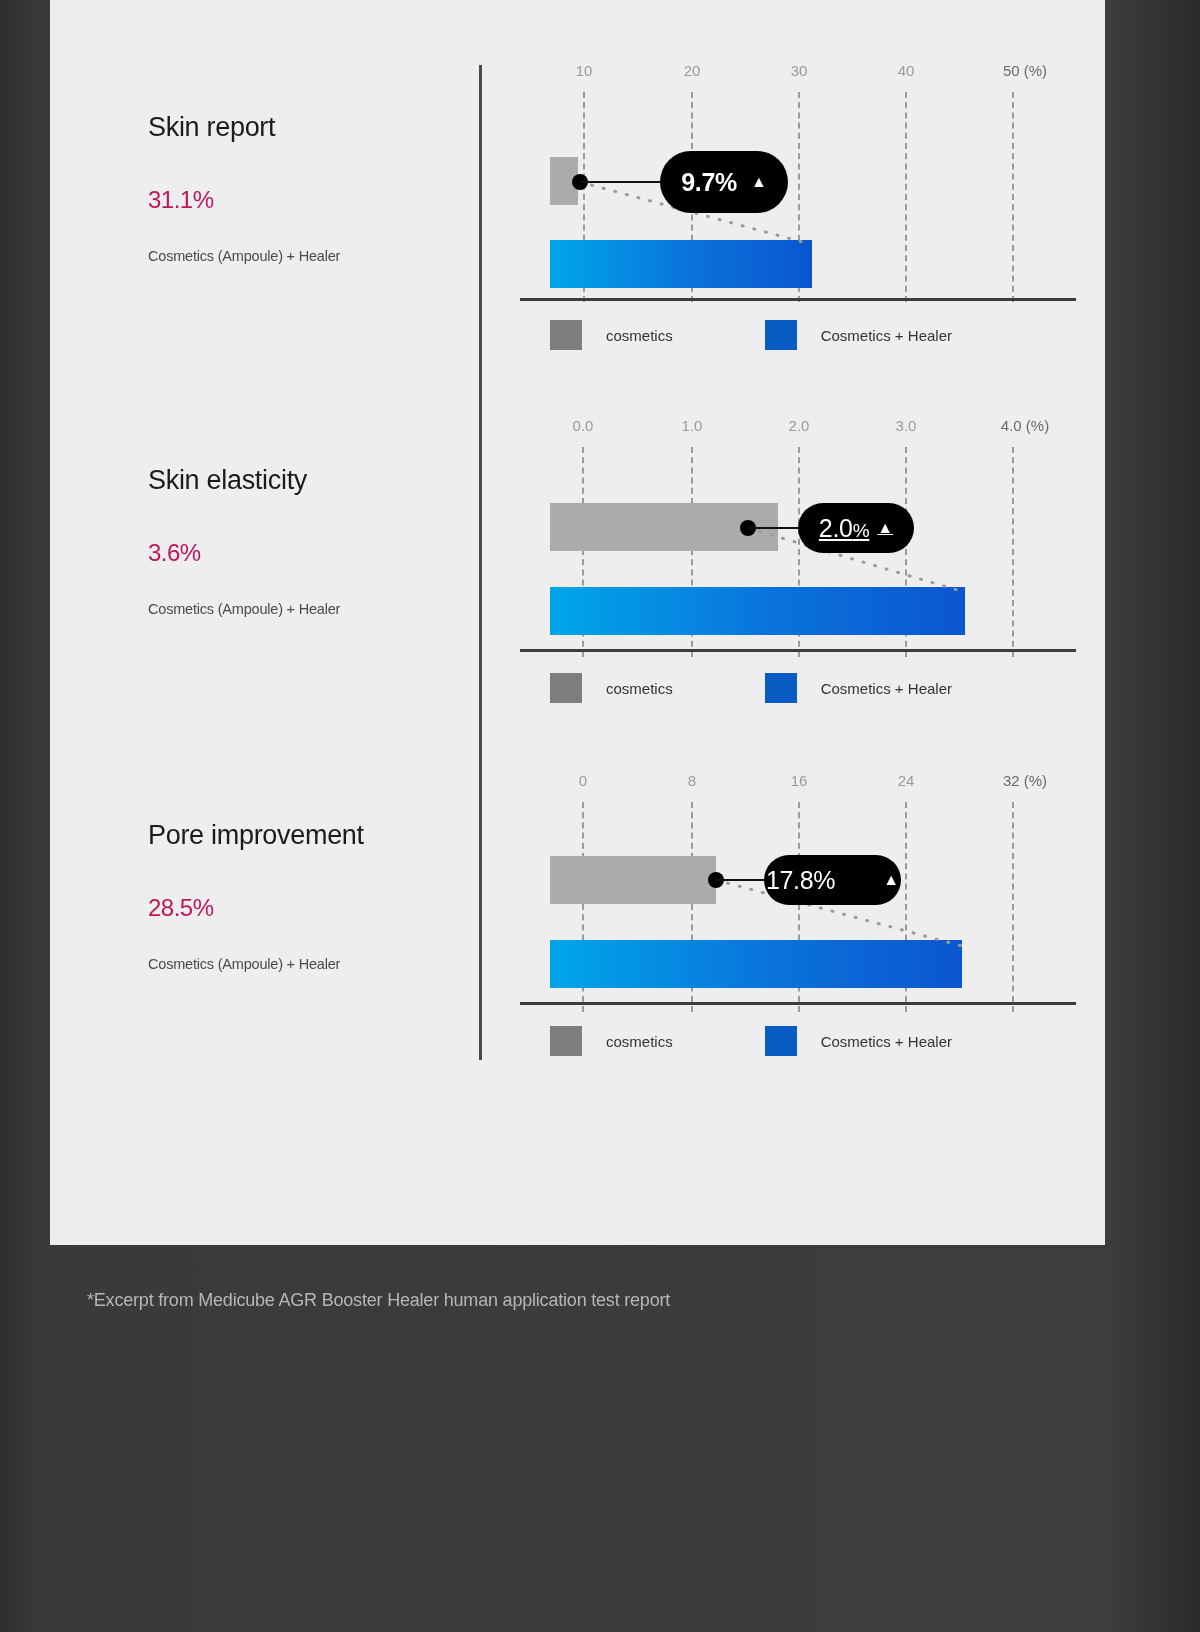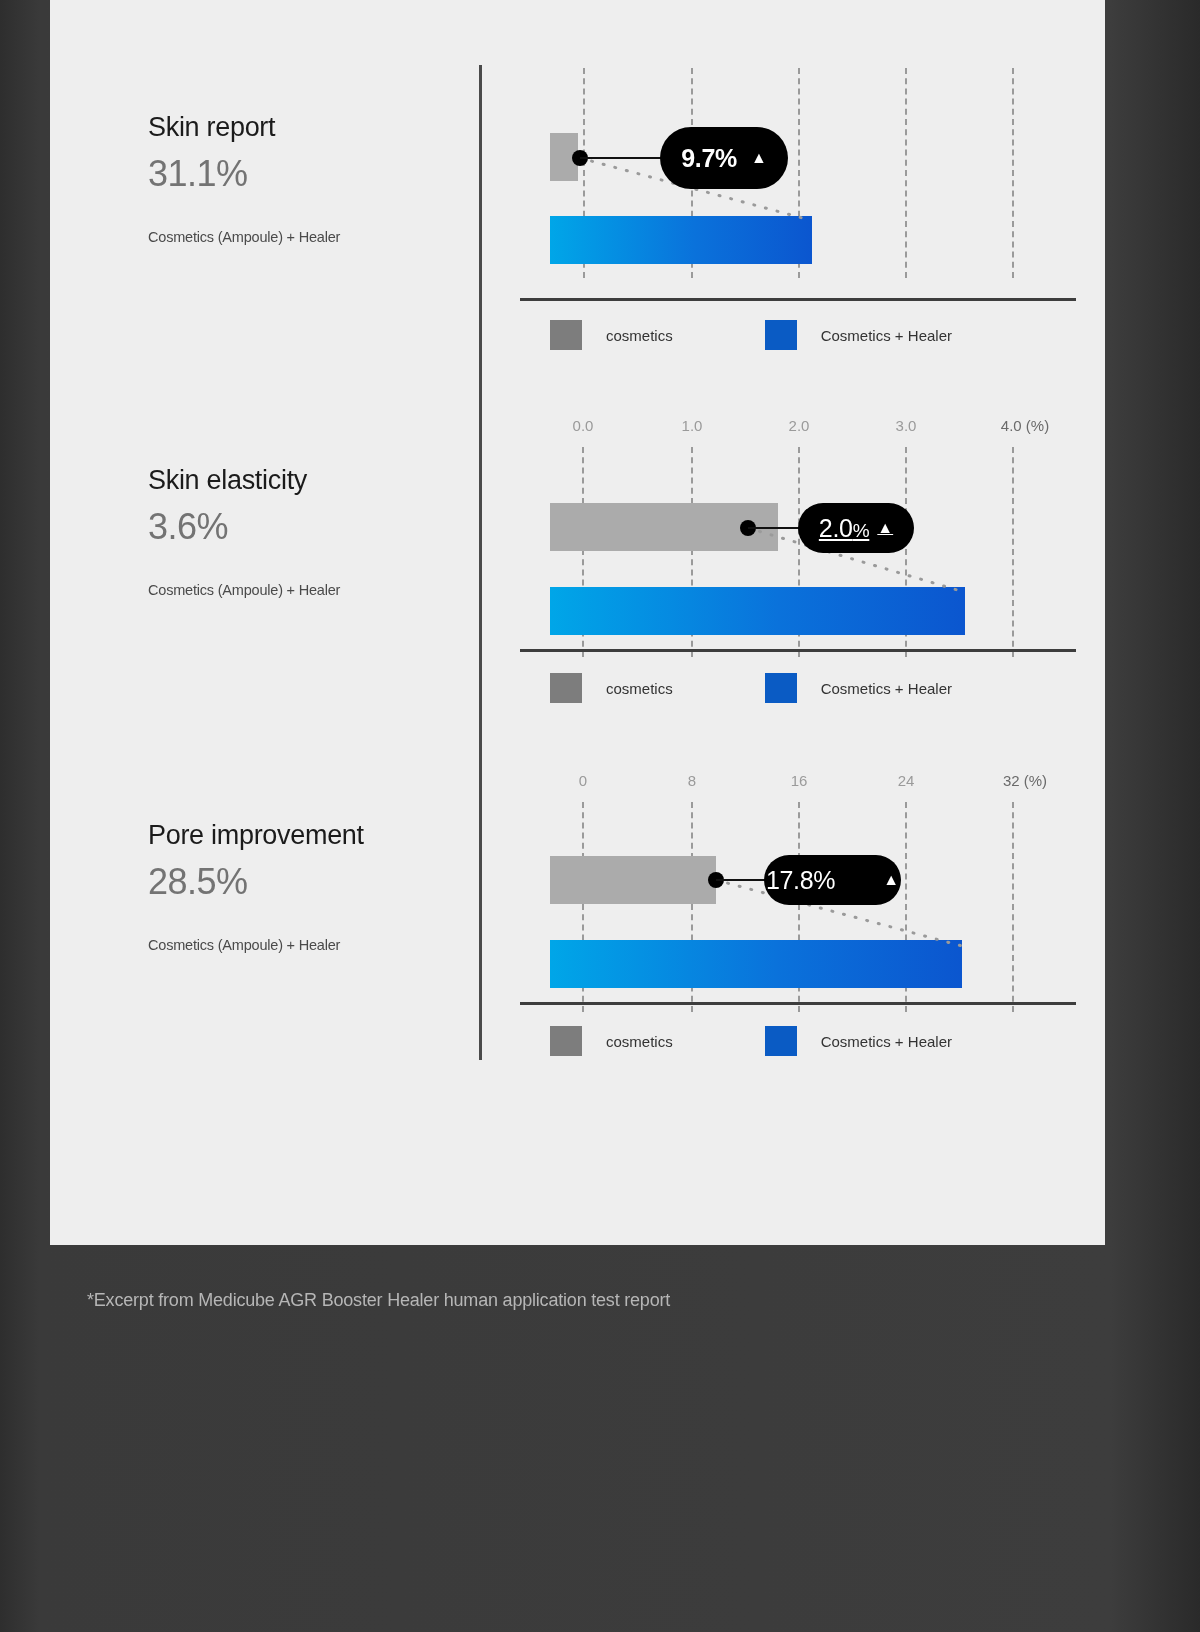--- a/index.html
+++ b/index.html
@@ -23,22 +23,22 @@
   }
 
   
   .panel{position:absolute;left:0;width:1055px;}
   .panel-left{position:absolute;left:98px;width:290px;}
   .metric-title{
     font-size:27px;color:#1b1b1b;letter-spacing:-0.3px;font-weight:400;
     white-space:nowrap;
   }
   .metric-value{
-    font-size:36px;color:#737373;letter-spacing:-0.5px;font-weight:400;
-    margin-top:10px;
+    font-size:24px;color:#be185d;letter-spacing:-0.5px;font-weight:400;
+    margin-top:43px;
   }
   .metric-sub{
     font-size:14.5px;color:#4a4a4a;letter-spacing:-0.2px;margin-top:34px;
     white-space:nowrap;
   }
 
   
   .vsep{
     position:absolute;left:429px;top:65px;width:3px;height:995px;
     background:#4a4a4a;
@@ -111,20 +111,27 @@
   <div class="vsep"></div>
 
   <div class="panel" style="top:0;">
     <div class="panel-left" style="top:112px;">
       <div class="metric-title">Skin report</div>
       <div class="metric-value">31.1%</div>
       <div class="metric-sub">Cosmetics (Ampoule) + Healer</div>
     </div>
 
     <div class="chart" style="top:62px;">
+      <div class="axis-labels">
+        <span class="axis-label" style="left:64px;">10</span>
+        <span class="axis-label" style="left:172px;">20</span>
+        <span class="axis-label" style="left:279px;">30</span>
+        <span class="axis-label" style="left:386px;">40</span>
+        <span class="axis-label last" style="left:505px;">50 (%)</span>
+      </div>
 
       <div class="plot" style="height:210px;margin-top:6px;">
         <div class="gridline" style="left:64px;"></div>
         <div class="gridline" style="left:172px;"></div>
         <div class="gridline" style="left:279px;"></div>
         <div class="gridline" style="left:386px;"></div>
         <div class="gridline" style="left:493px;"></div>
 
         <div class="bar bar-gray" style="left:30px;top:65px;width:28px;"></div>
         <div class="bar bar-blue" style="left:30px;top:148px;width:262px;"></div>

